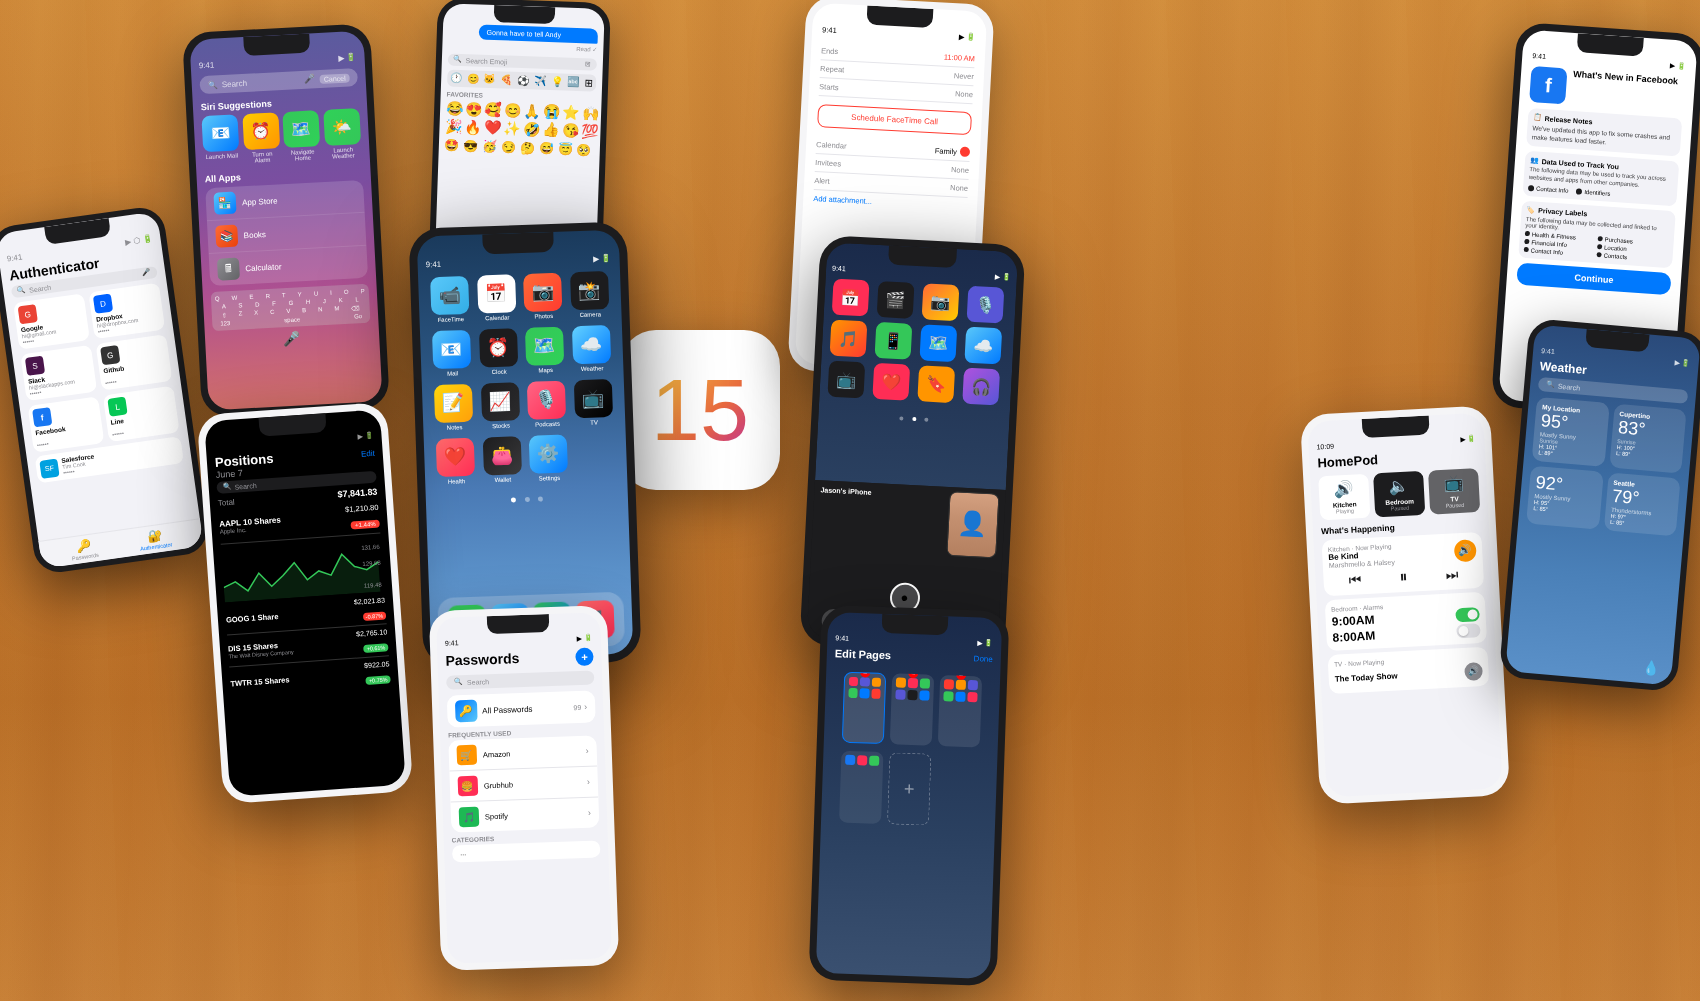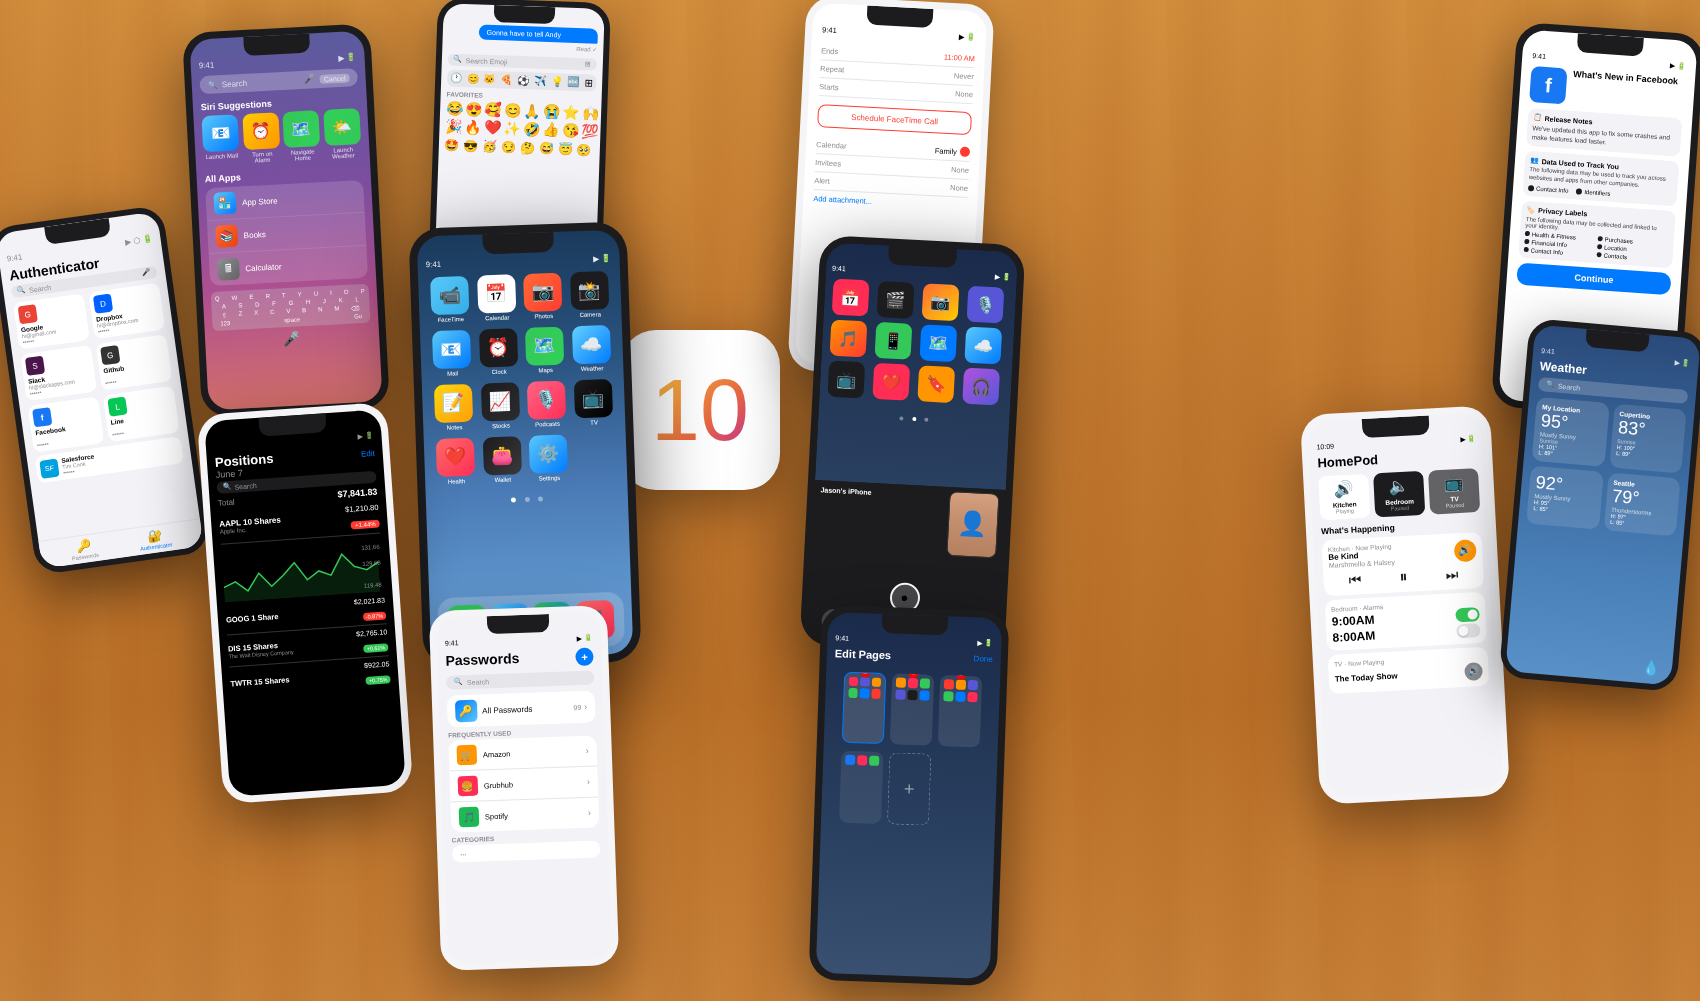--- a/index.html
+++ b/index.html
@@ -44,21 +44,21 @@
       font-size: 88px;
       line-height: 1;
     }
   </style>
 </head>
 <body>
 
 <div class="wood-bg"></div>
 
 <div style="position:absolute; left:620px; top:330px; width:160px; height:160px; border-radius:36px; background:white; display:flex; align-items:center; justify-content:center; box-shadow:0 15px 50px rgba(0,0,0,0.35);">
-  <span class="gradient-text">10</span>
+  <span class="gradient-text">15</span>
 </div>
 
 <div style="position:absolute; width:175px; height:350px; left:12px; top:215px; transform:rotate(-8deg); background:#1c1c1e; border-radius:26px; box-shadow:0 20px 60px rgba(0,0,0,0.55);">
   <div style="position:absolute; inset:6px; background:#f2f2f7; border-radius:20px; overflow:hidden;">
     <div style="position:absolute; top:0; left:50%; transform:translateX(-50%); width:40%; height:18px; background:#1c1c1e; border-radius:0 0 10px 10px; z-index:10;"></div>
     <div style="padding:22px 8px 4px; font-size:8px; color:#000; height:100%; overflow:hidden;">
       <div style="font-size:8px; color:#8e8e93; display:flex; justify-content:space-between;">
         <span>9:41</span>
         <span>▶ ⬡ 🔋</span>
       </div>

